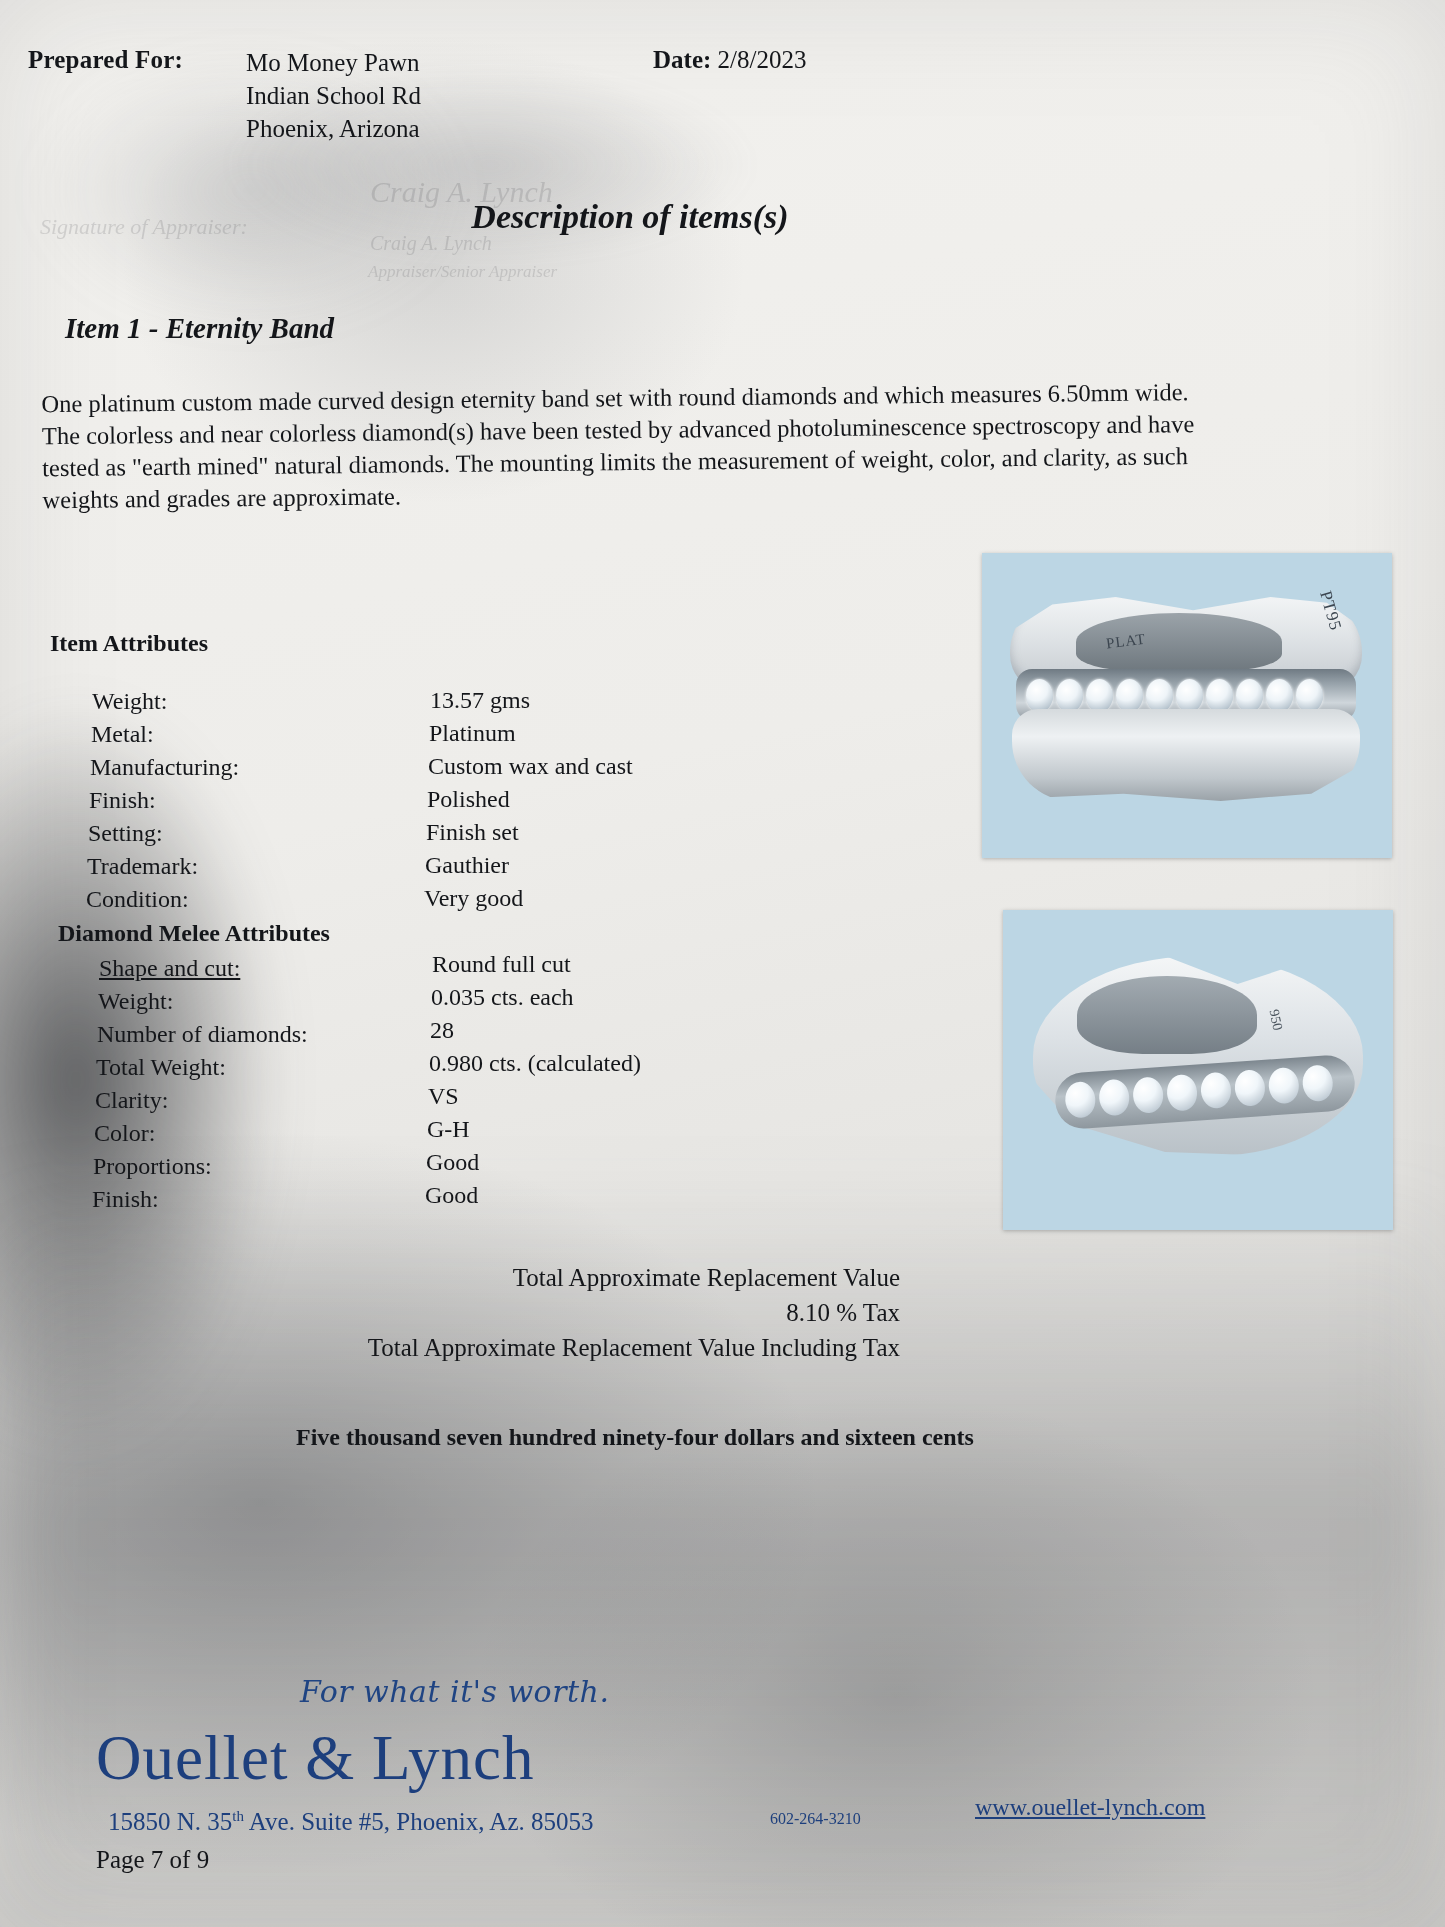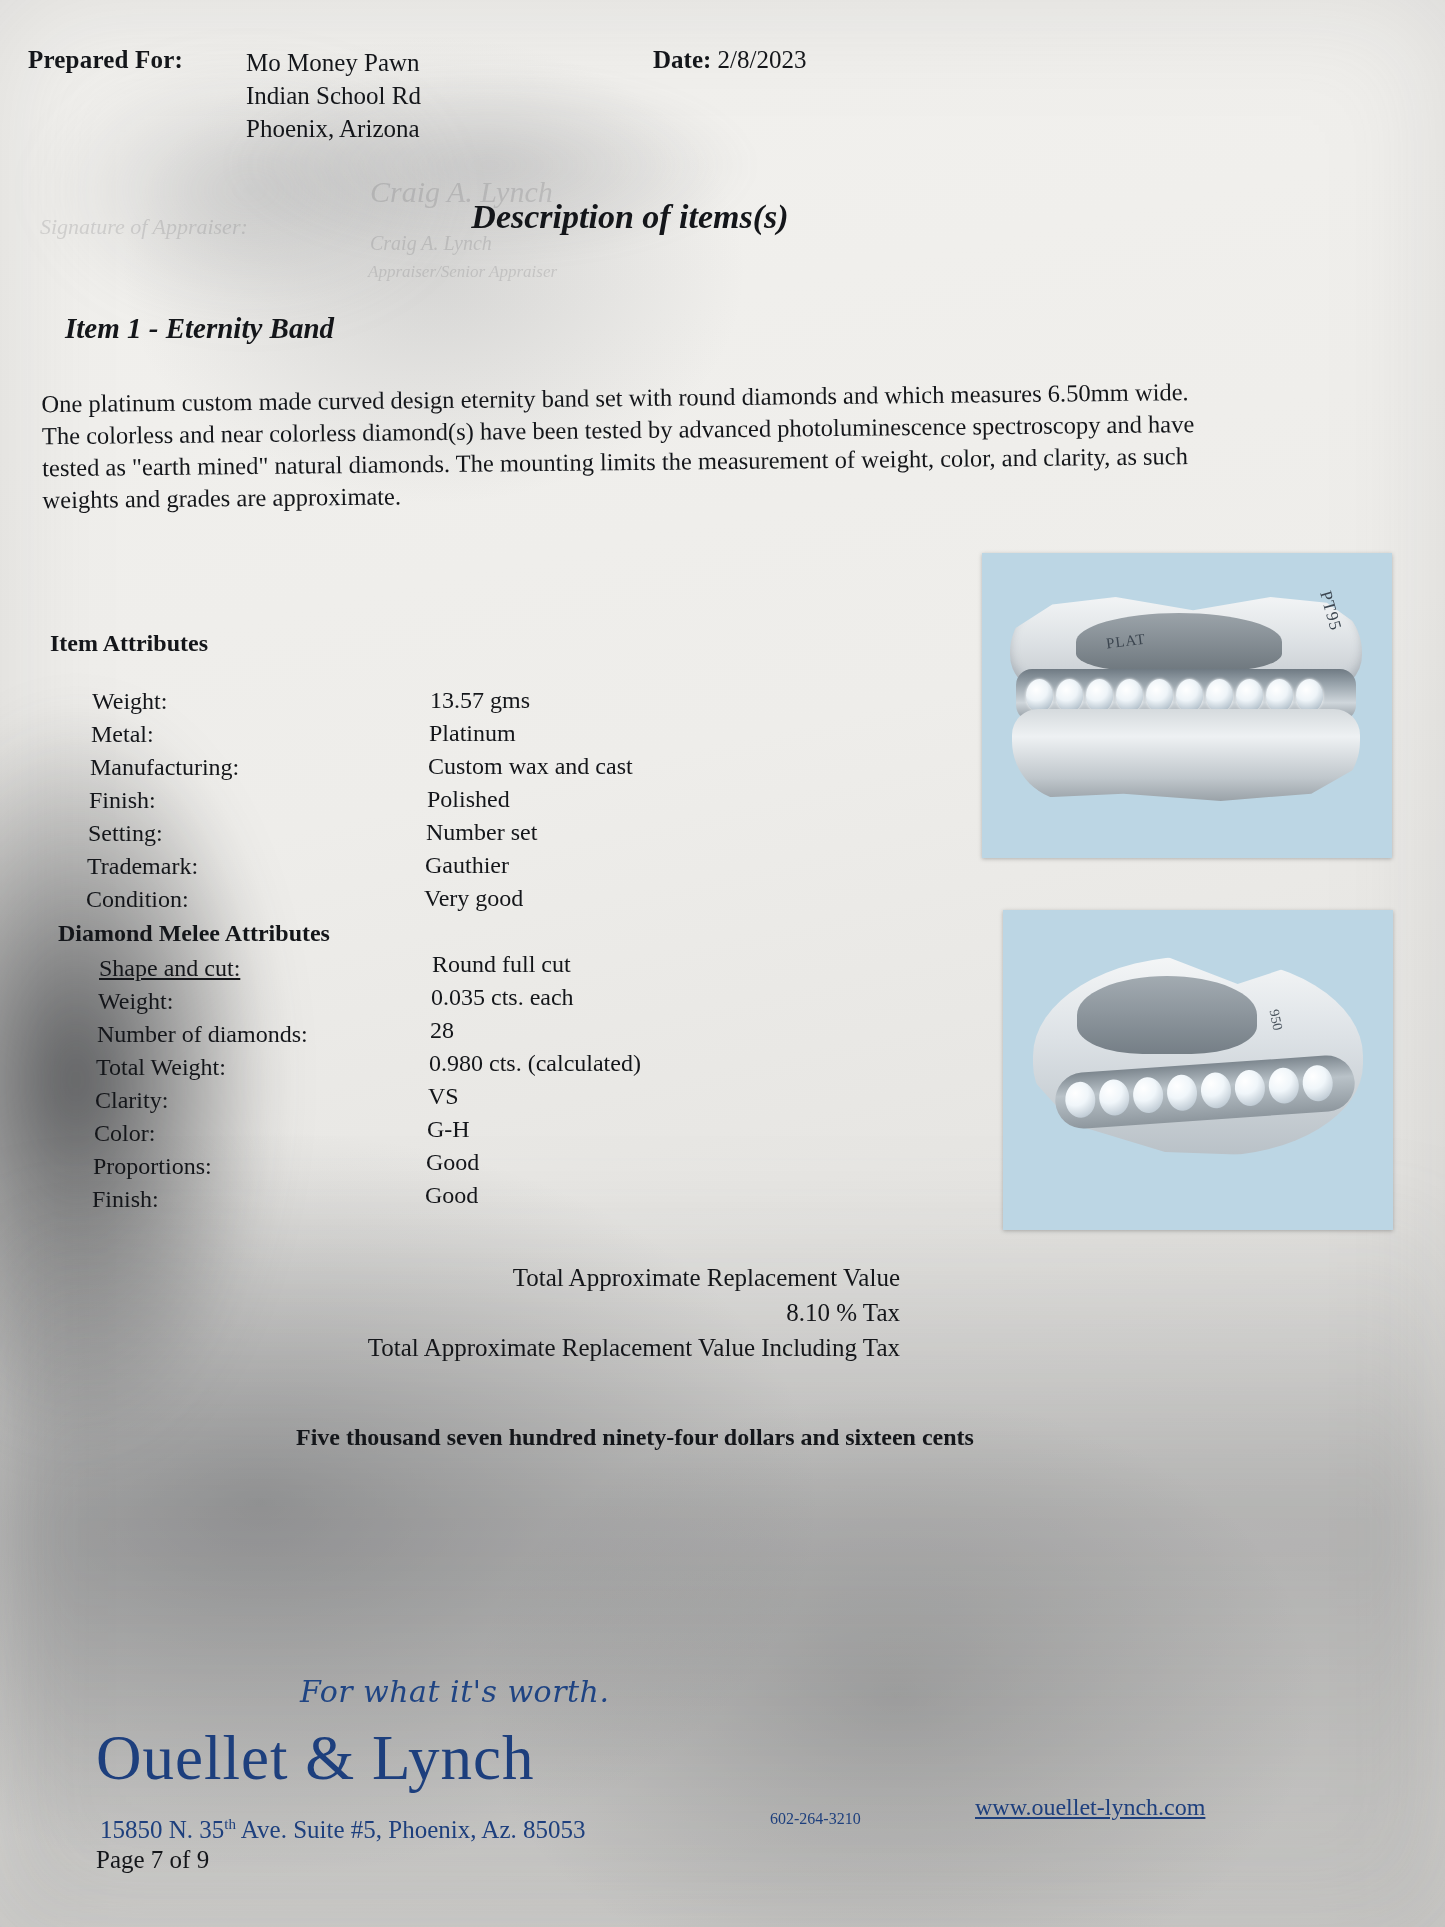--- a/index.html
+++ b/index.html
@@ -283,24 +283,23 @@
   .brand {
     position: absolute;
     left: 96px; top: 62px;
     font-size: 63px;
     font-family: "Liberation Serif", serif;
     color: #1d3f7d;
     letter-spacing: 1px;
   }
   .addr {
     position: absolute;
-    left: 100px; top: 148px;
+    left: 108px; top: 148px;
     font-size: 25px;
     color: #1d3f7d;
-    margin-top: 8px;
   }
   .addr sup { font-size: 15px; }
   .phone {
     position: absolute;
     left: 770px; top: 150px;
     font-size: 16px;
     color: #1d3f7d;
   }
   .web {
     position: absolute;
@@ -371,21 +370,21 @@
     <div class="lbl" style="left:91px; top:718px;">Metal:</div>
     <div class="val" style="left:429px; top:717px;">Platinum</div>
 
     <div class="lbl" style="left:90px; top:751px;">Manufacturing:</div>
     <div class="val" style="left:428px; top:750px;">Custom wax and cast</div>
 
     <div class="lbl" style="left:89px; top:784px;">Finish:</div>
     <div class="val" style="left:427px; top:783px;">Polished</div>
 
     <div class="lbl" style="left:88px; top:817px;">Setting:</div>
-    <div class="val" style="left:426px; top:816px;">Number set</div>
+    <div class="val" style="left:426px; top:816px;">Finish set</div>
 
     <div class="lbl" style="left:87px; top:850px;">Trademark:</div>
     <div class="val" style="left:425px; top:849px;">Gauthier</div>
 
     <div class="lbl" style="left:86px; top:883px;">Condition:</div>
     <div class="val" style="left:424px; top:882px;">Very good</div>
   </div>
 
   <div class="attr-head a2">Diamond Melee Attributes</div>
   <div class="attr-rows grp2">

